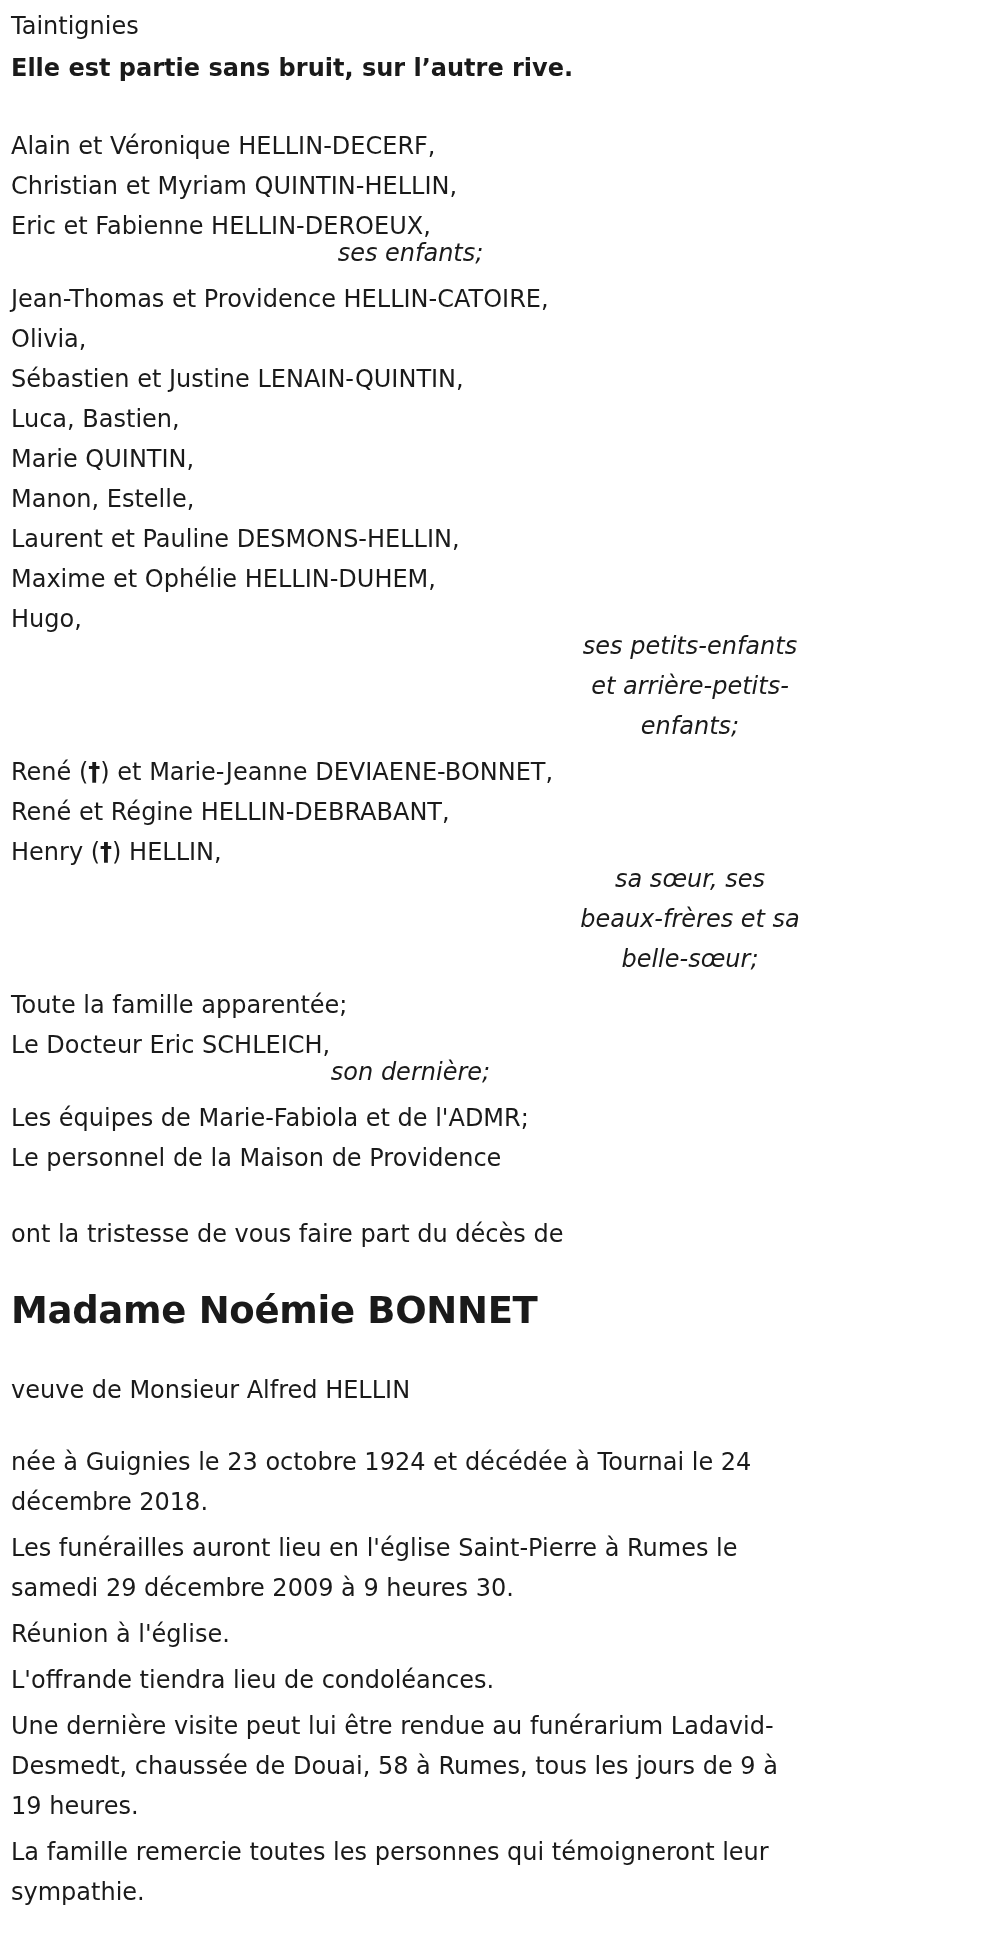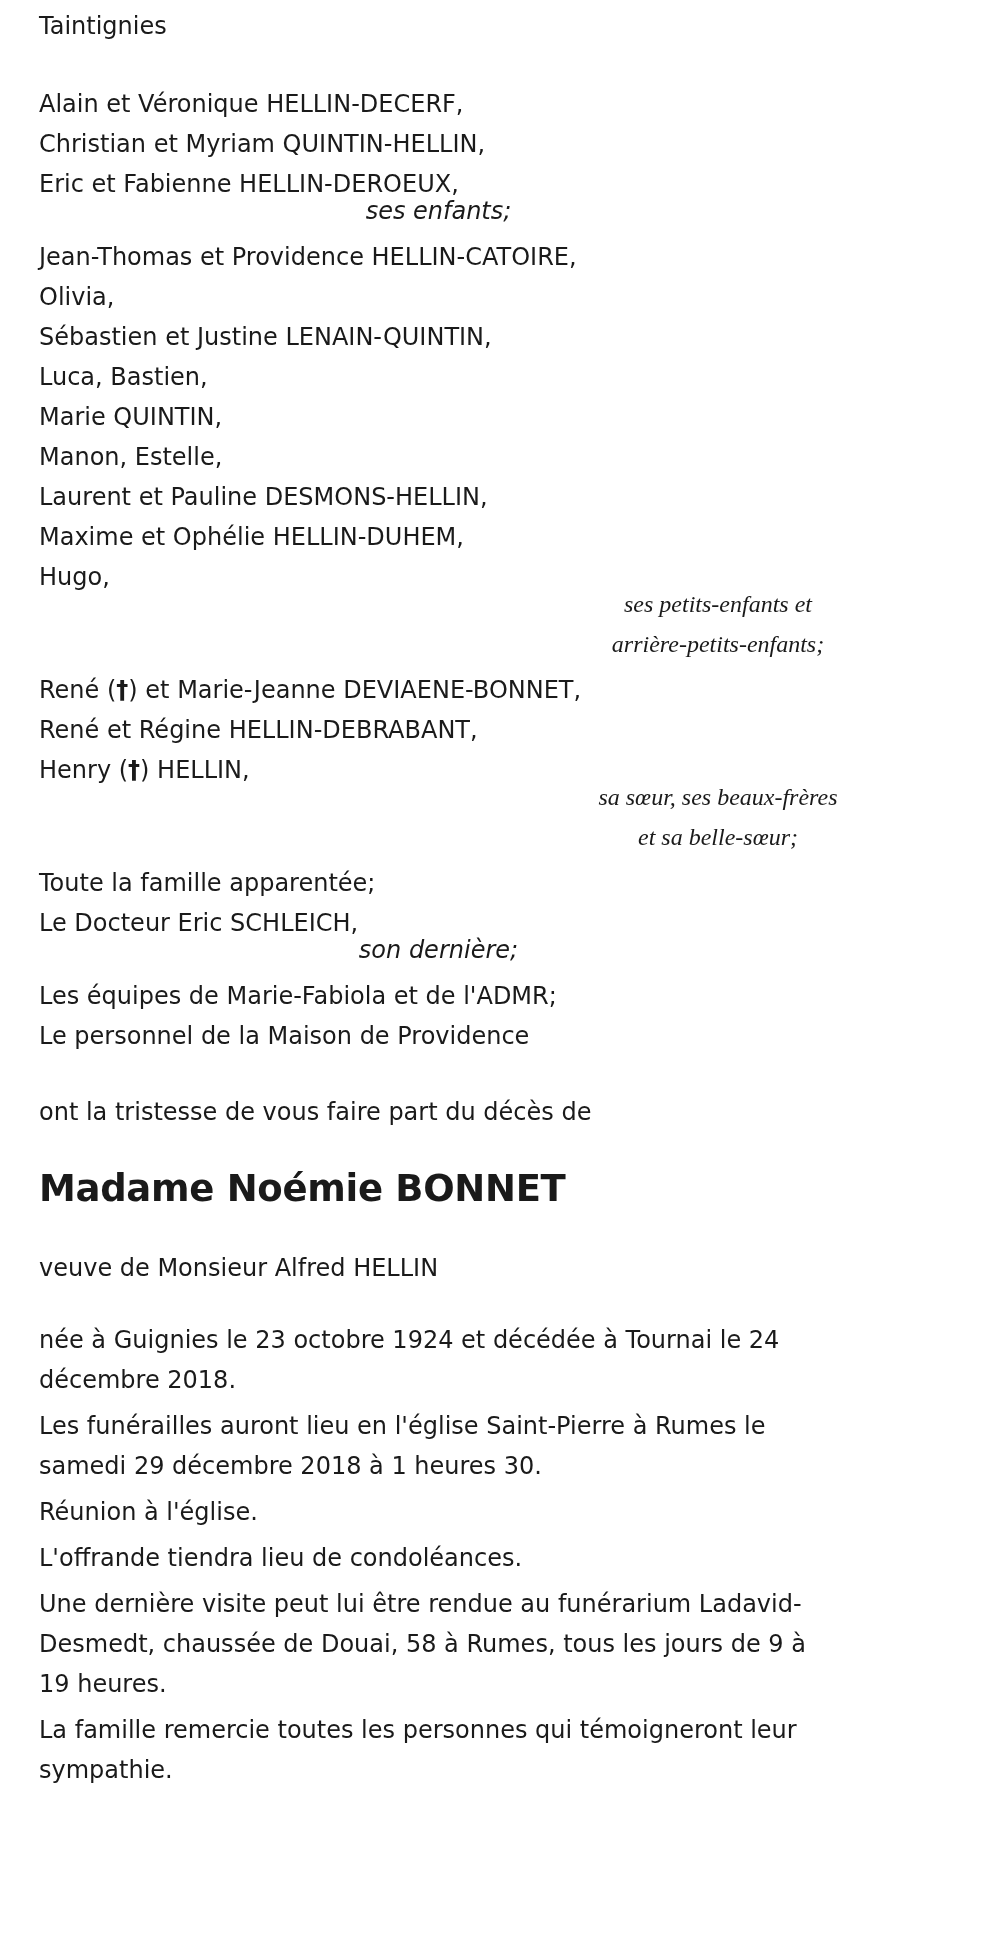--- a/index.html
+++ b/index.html
@@ -12,59 +12,59 @@
       min-height: 1947px;
       font-family: "DejaVu Sans", sans-serif;
       color: #1a1a1a;
       font-size: 24px;
       line-height: 40px;
     }
     .page {
       padding: 0 10px 0 11px;
       box-sizing: border-box;
       width: 820px;
-      margin-left: 28px;
     }
     .p {
       margin: 0;
       white-space: normal;
     }
     .city { margin-top: 6px; }
     .tagline { font-weight: bold; margin-top: 2px; }
     .gap-lg { height: 38px; }
     .names .line { display: block; }
     .role {
       display: block;
       text-align: center;
       font-style: italic;
       margin-left: auto;
       margin-top: -13px;
       margin-bottom: 6px;
     }
-    .role.narrow { width: 240px; font-family: Liberation Serif, serif; }
+    .role.narrow { width: 240px; }
     .role.wide { width: 100%; }
     .dagger { font-weight: bold; }
     .block { margin-bottom: 4px; }
     .intro { margin-top: 36px; }
     .deceased-name {
       font-size: 37px;
       font-weight: bold;
       line-height: 50px;
       margin: 32px 0 34px 0;
       letter-spacing: -0.3px;
     }
     .widow { margin-bottom: 32px; }
     .info p { margin: 0 0 6px 0; }
   </style>
 </head>
 <body>
 
 <div class="page">
 
   <p class="p city">Taintignies</p>
+  <p class="p tagline">Elle est partie sans bruit, sur l’autre rive.</p>
 
   <div class="gap-lg"></div>
 
   <div class="names block">
     <span class="line">Alain et Véronique HELLIN-DECERF,</span>
     <span class="line">Christian et Myriam QUINTIN-HELLIN,</span>
     <span class="line">Eric et Fabienne HELLIN-DEROEUX,</span>
     <span class="role wide">ses enfants;</span>
   </div>
 
@@ -100,20 +100,20 @@
   </div>
 
   <p class="p intro">ont la tristesse de vous faire part du décès de</p>
 
   <h1 class="deceased-name">Madame Noémie BONNET</h1>
 
   <p class="p widow">veuve de Monsieur Alfred HELLIN</p>
 
   <div class="info">
     <p>née à Guignies le 23 octobre 1924 et décédée à Tournai le 24 décembre 2018.</p>
-    <p>Les funérailles auront lieu en l'église Saint-Pierre à Rumes le samedi 29 décembre 2018 à 1 heures 30.</p>
+    <p>Les funérailles auront lieu en l'église Saint-Pierre à Rumes le samedi 29 décembre 2009 à 9 heures 30.</p>
     <p>Réunion à l'église.</p>
     <p>L'offrande tiendra lieu de condoléances.</p>
     <p>Une dernière visite peut lui être rendue au funérarium Ladavid-Desmedt, chaussée de Douai, 58 à Rumes, tous les jours de 9 à 19 heures.</p>
     <p>La famille remercie toutes les personnes qui témoigneront leur sympathie.</p>
   </div>
 
 </div>
 
 </body></html>

